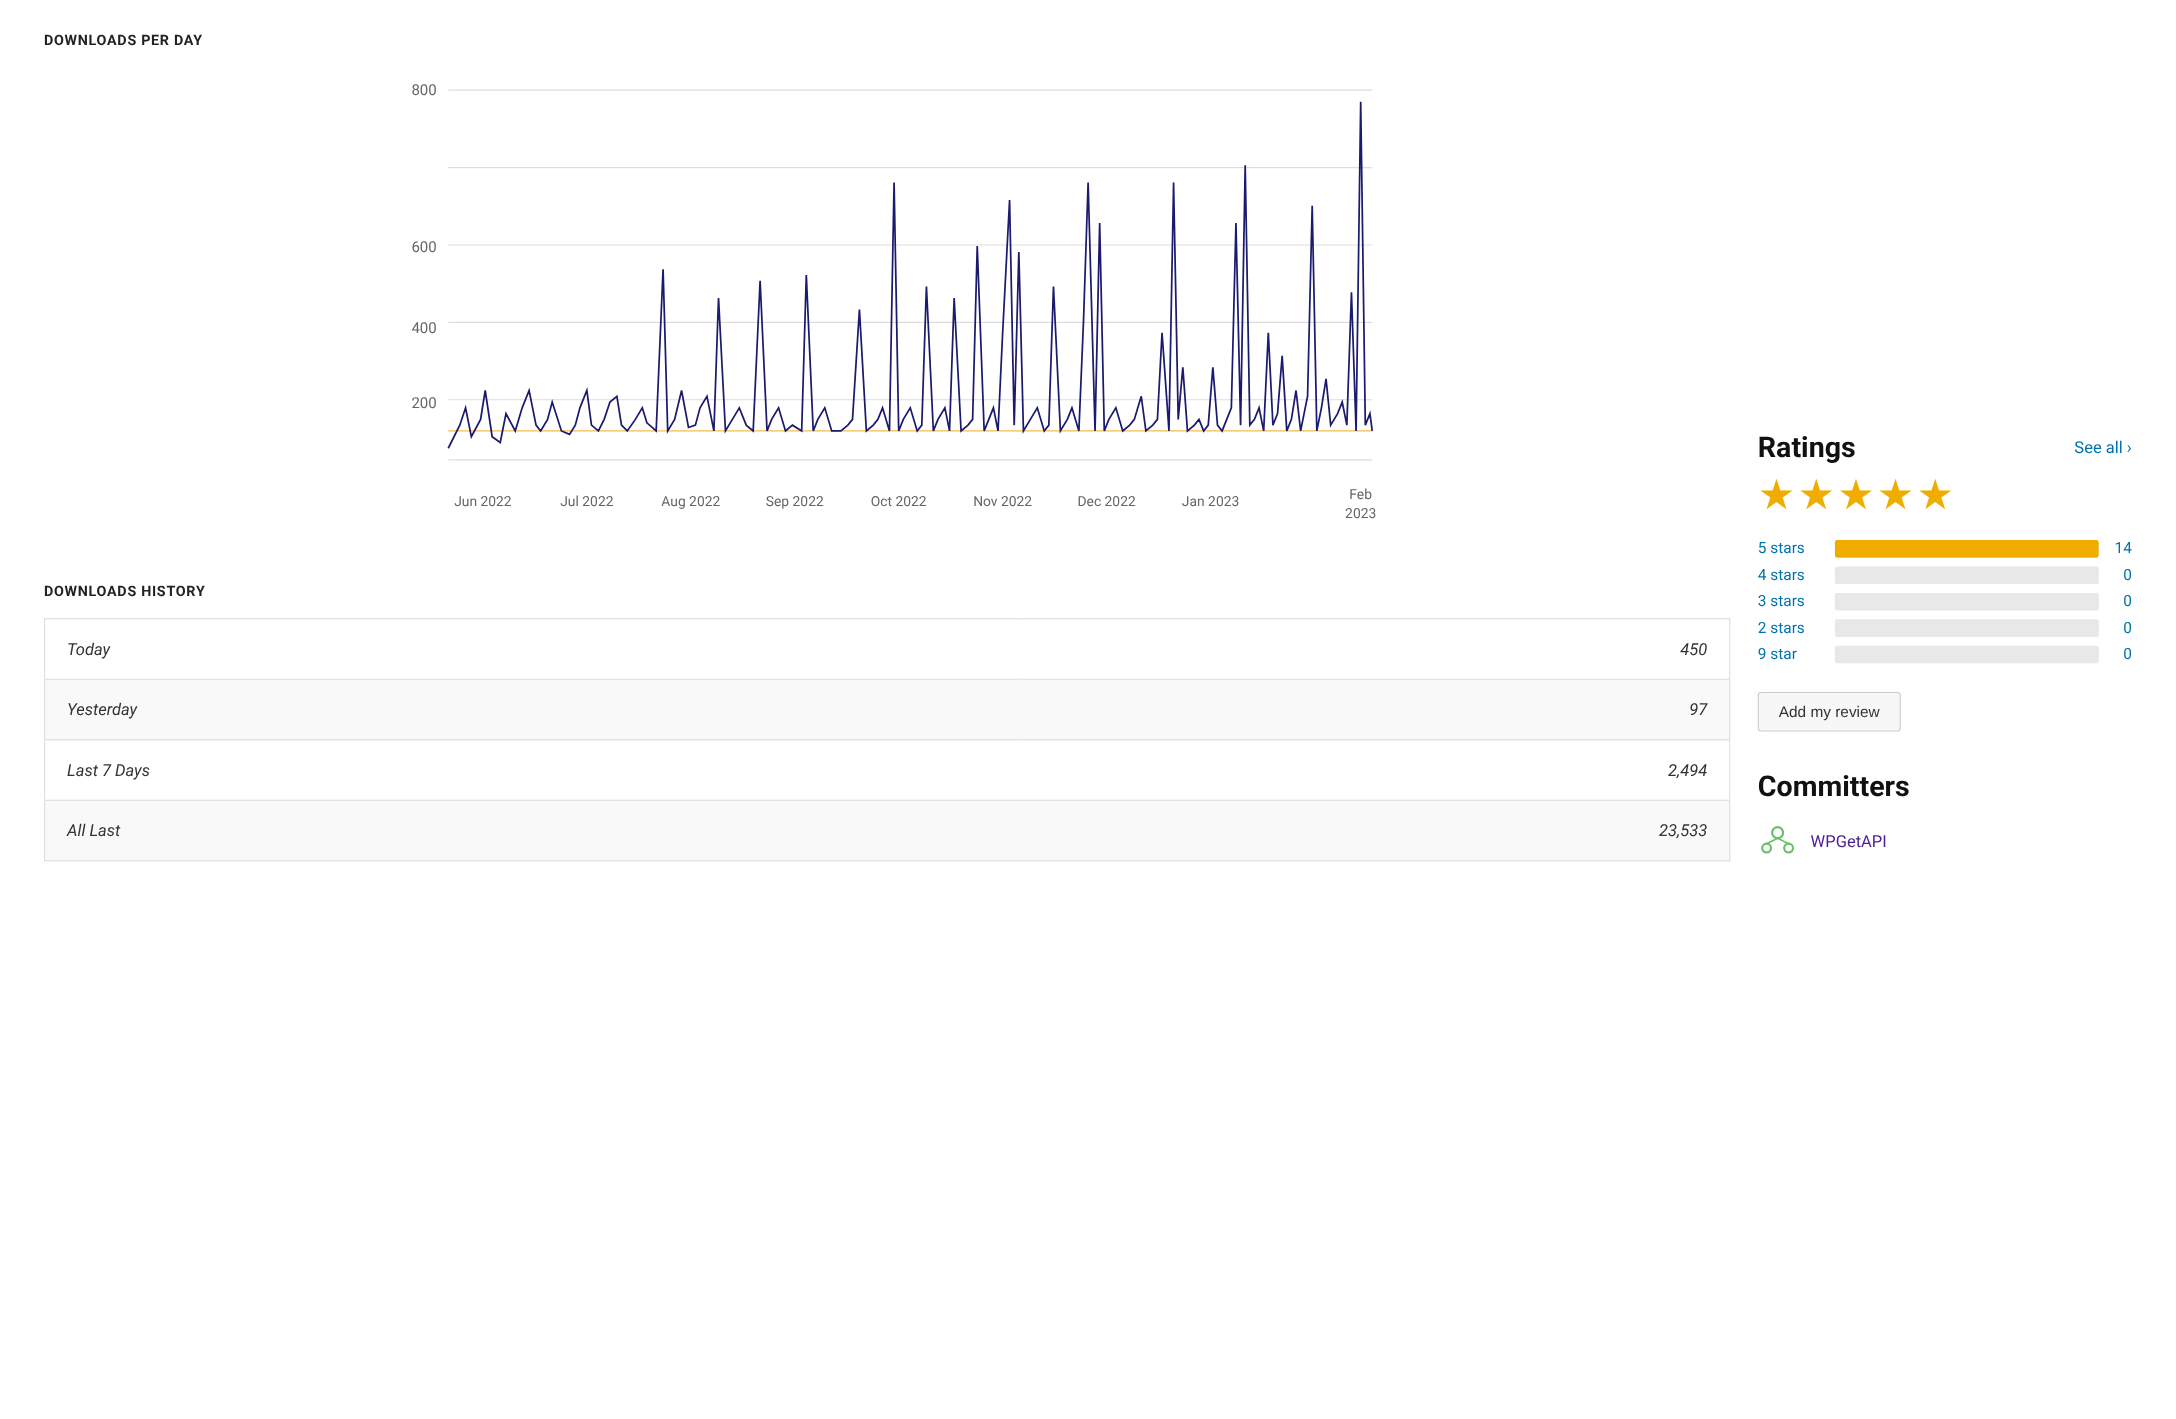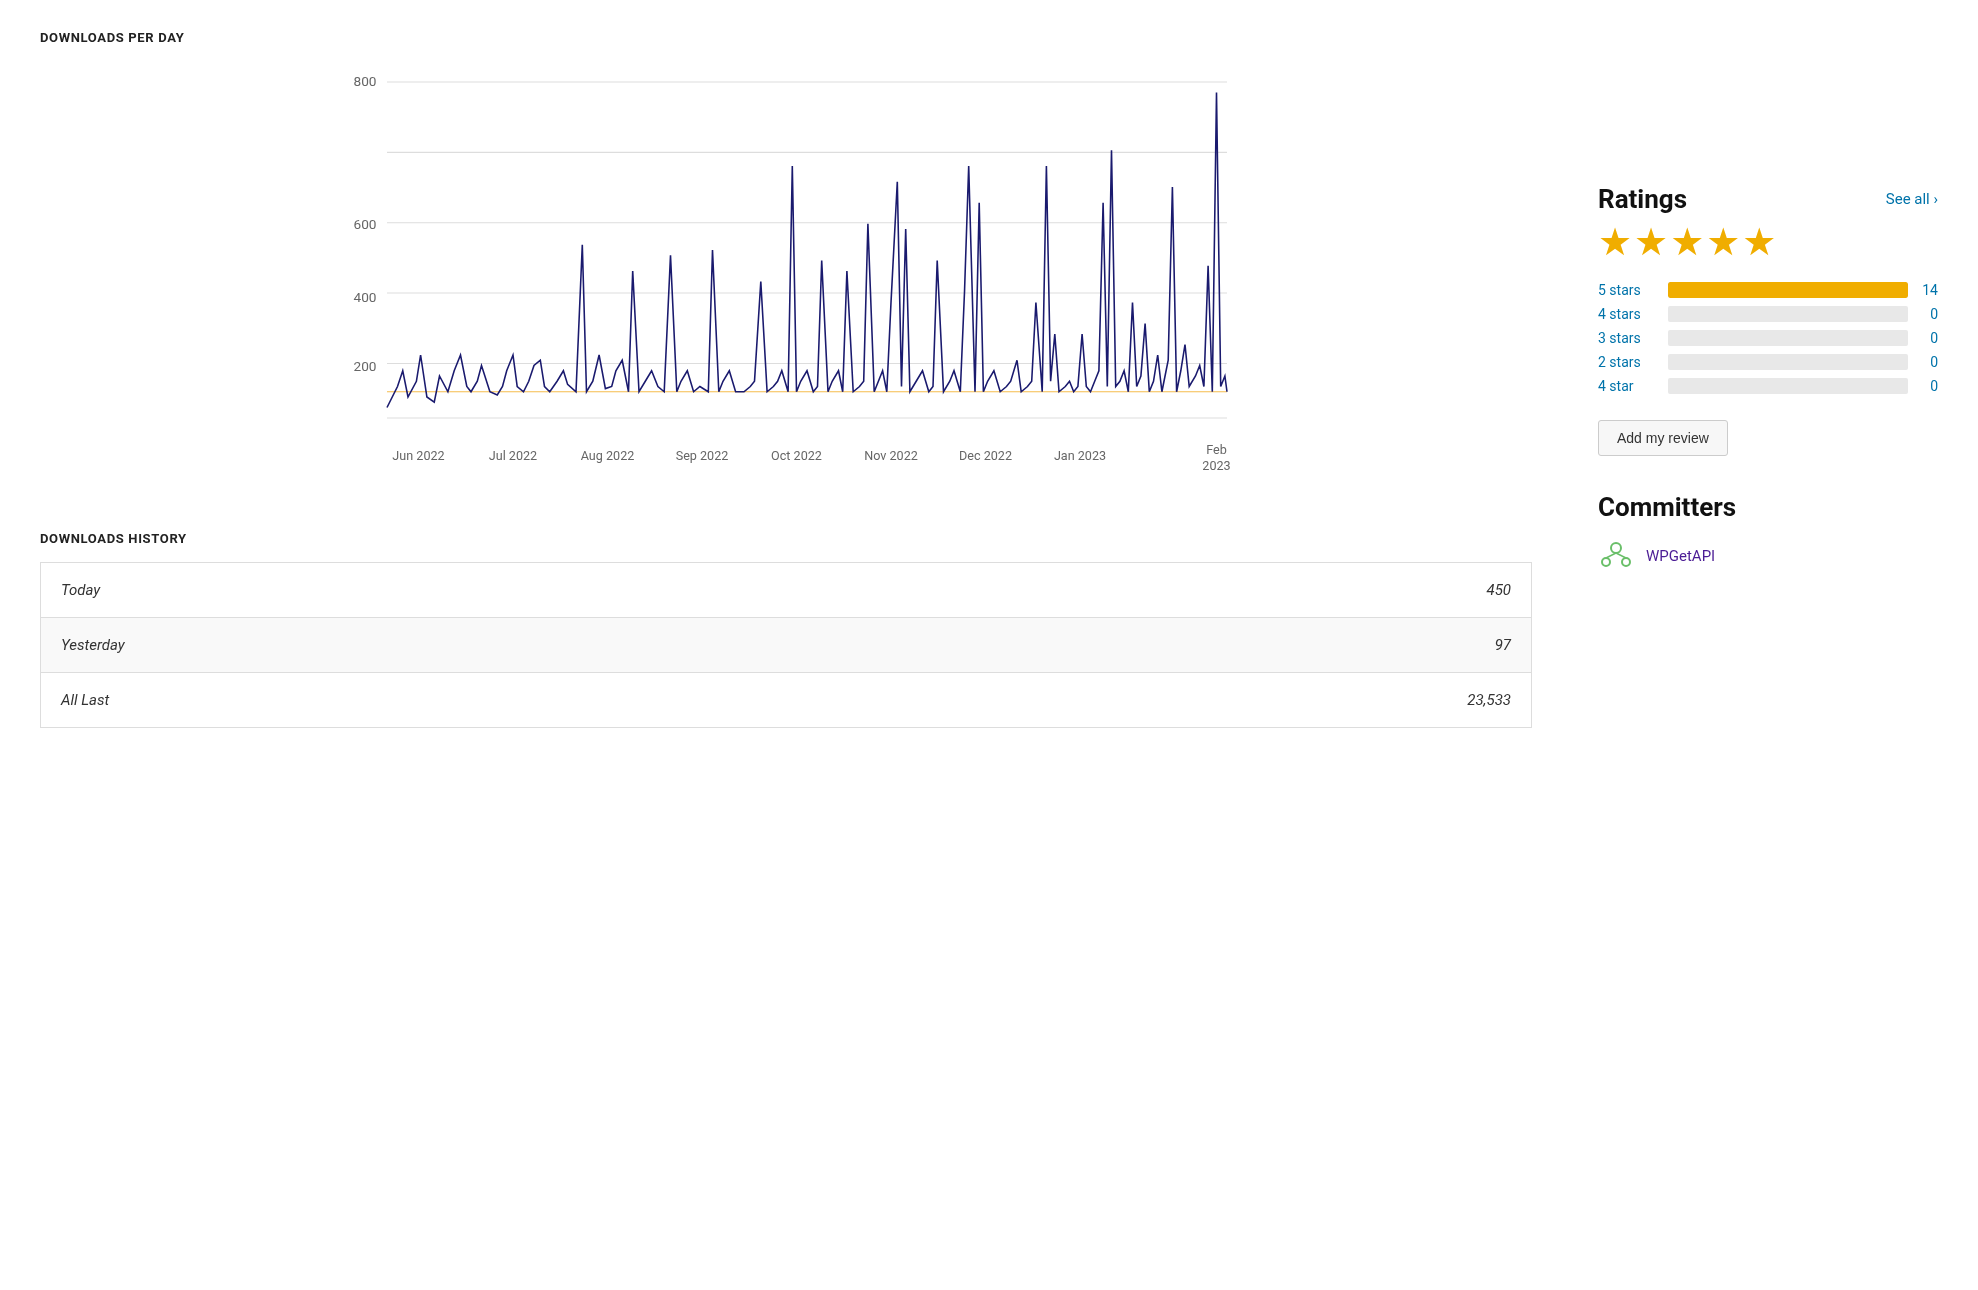--- a/index.html
+++ b/index.html
@@ -4,22 +4,22 @@
   <style>
     * { box-sizing: border-box; margin: 0; padding: 0; }
     body {
       font-family: -apple-system, BlinkMacSystemFont, "Segoe UI", Roboto, Oxygen, sans-serif;
       background: #fff;
       color: #333;
       padding: 30px 40px;
     }
     .layout {
       display: flex;
-      gap: 66px;
-      align-items: center;
+      gap: 25px;
+      align-items: flex-end;
     }
     .left {
       flex: 1;
       min-width: 0;
     }
     .right {
       width: 340px;
       flex-shrink: 0;
     }
 
@@ -269,20 +269,24 @@
         <tbody id="history-tbody">
             <tr>
               <td>Today</td>
               <td>450</td>
             </tr>
             <tr>
               <td>Yesterday</td>
               <td>97</td>
             </tr>
             <tr>
+              <td>Last 7 Days</td>
+              <td>2,494</td>
+            </tr>
+            <tr>
               <td>All Last</td>
               <td>23,533</td>
             </tr>
           </tbody>
       </table>
     </div>
   </div>
 
   <div class="right">
 
@@ -315,21 +319,21 @@
     <span class="rating-count">0</span>
   </div>
           <div class="rating-row">
     <a class="rating-label">2 stars</a>
     <div class="rating-bar-bg">
       <div class="rating-bar-fill" style="width:0%"></div>
     </div>
     <span class="rating-count">0</span>
   </div>
           <div class="rating-row">
-    <a class="rating-label">4 star</a>
+    <a class="rating-label">9 star</a>
     <div class="rating-bar-bg">
       <div class="rating-bar-fill" style="width:0%"></div>
     </div>
     <span class="rating-count">0</span>
   </div>
         </div>
       <button class="add-review-btn">Add my review</button>
     </div>
 
 

